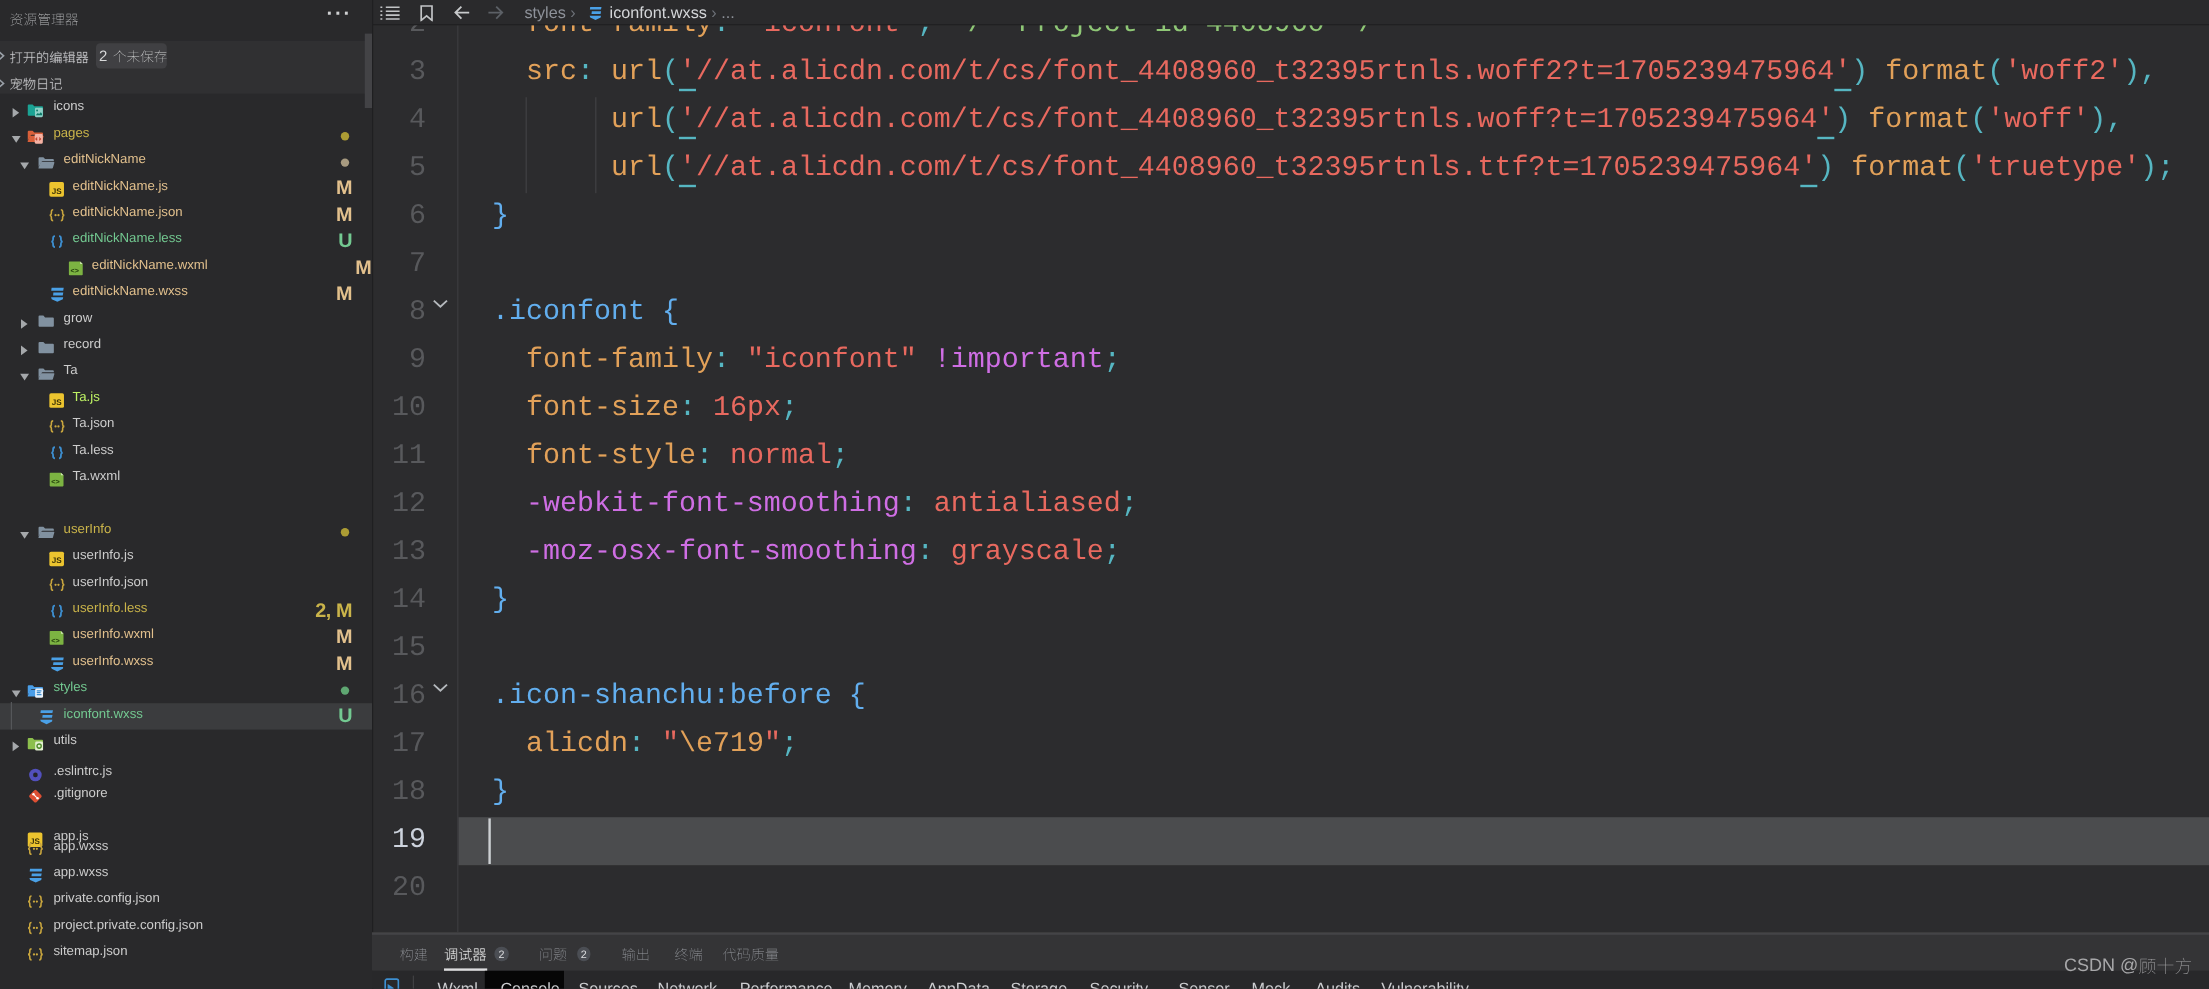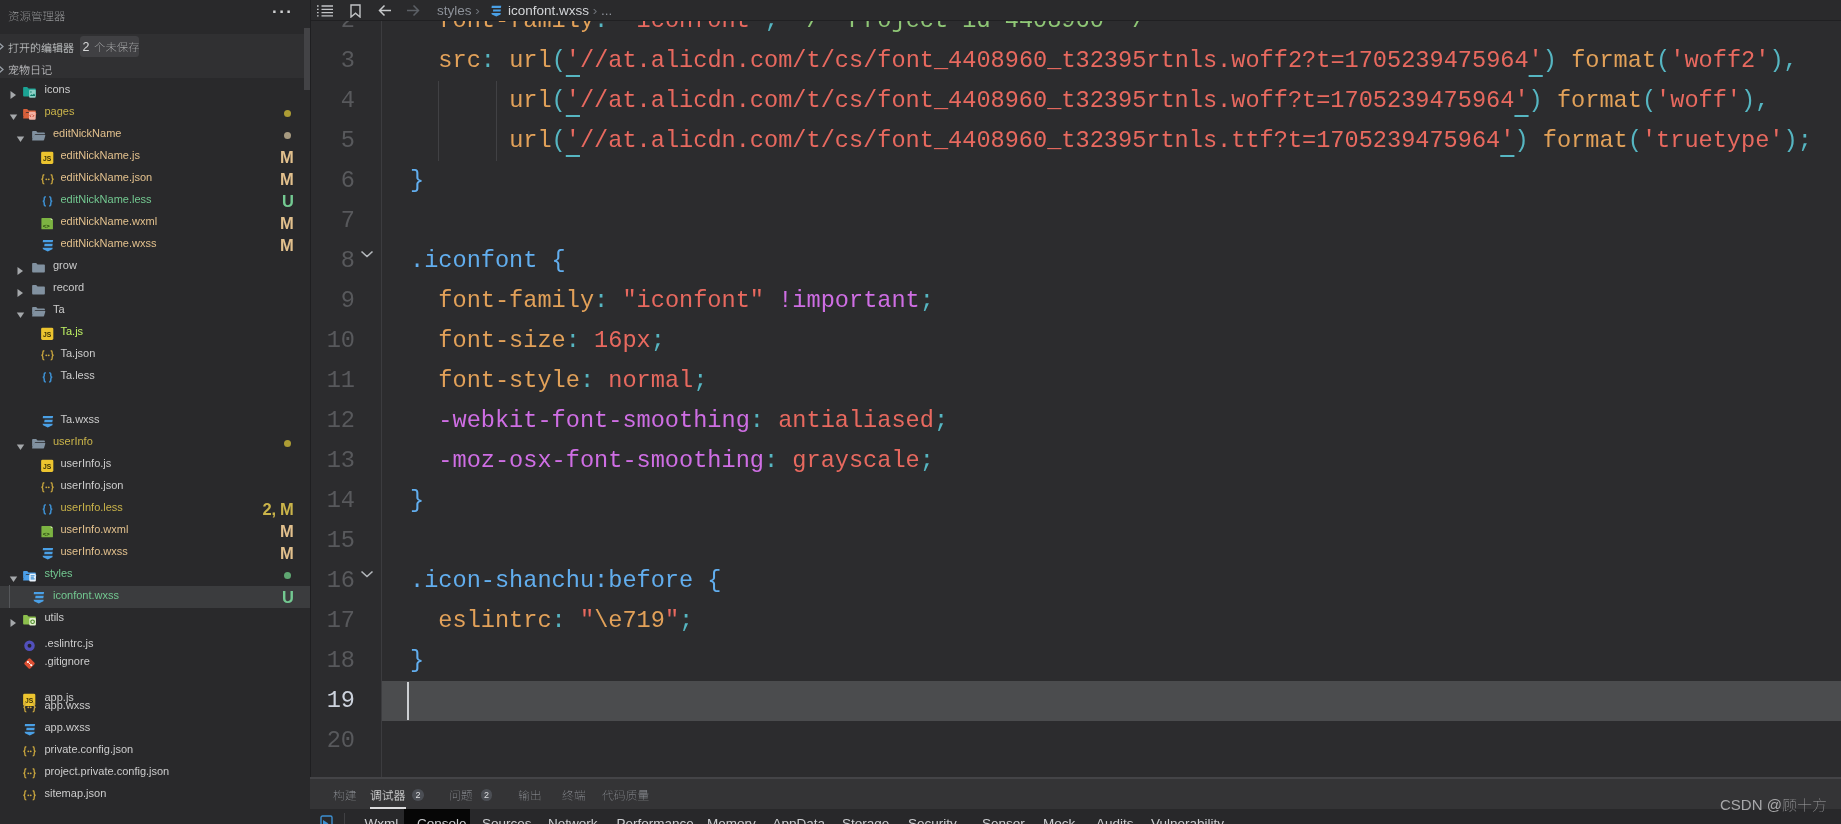--- a/index.html
+++ b/index.html
@@ -94,21 +94,21 @@
 
 <span class="b">.iconfont {</span>
   <span class="o">font-family</span><span class="c">:</span> <span class="s">"iconfont"</span> <span class="m">!important</span><span class="c">;</span>
   <span class="o">font-size</span><span class="c">:</span> <span class="s">16px</span><span class="c">;</span>
   <span class="o">font-style</span><span class="c">:</span> <span class="s">normal</span><span class="c">;</span>
   <span class="m">-webkit-font-smoothing</span><span class="c">:</span> <span class="s">antialiased</span><span class="c">;</span>
   <span class="m">-moz-osx-font-smoothing</span><span class="c">:</span> <span class="s">grayscale</span><span class="c">;</span>
 <span class="b">}</span>
 
 <span class="b">.icon-shanchu:before {</span>
-  <span class="o">eslintrc</span><span class="c">:</span> <span class="s">"</span><span class="o">\e719</span><span class="s">"</span><span class="c">;</span>
+  <span class="o">alicdn</span><span class="c">:</span> <span class="s">"</span><span class="o">\e719</span><span class="s">"</span><span class="c">;</span>
 <span class="b">}</span></pre>
 <div class="abs" style="left:310px;top:0;width:1531px;height:21px;background:#2a2a2c;border-bottom:1px solid #202022"></div>
 <svg class="abs" style="left:316px;top:4.5px" width="18" height="12" viewBox="0 0 18 12" stroke="#c2c4c6" stroke-width="1.3">
       <path d="M5.5 1h11.5M5.5 4.3h11.5M5.5 7.6h11.5M5.5 10.9h11.5"></path>
       <path d="M1 1h1.6M1 4.3h1.6M1 7.6h1.6M1 10.9h1.6"></path>
     </svg>
 <svg class="abs" style="left:350px;top:3.5px" width="11" height="14" viewBox="0 0 11 14" fill="none" stroke="#c2c4c6" stroke-width="1.4">
       <path d="M1 1h9v12L5.5 9.2 1 13z"></path>
     </svg>
 <svg class="abs" style="left:378px;top:4px" width="14" height="13" viewBox="0 0 14 13" fill="none" stroke="#c8cacc" stroke-width="1.5">
@@ -232,21 +232,21 @@
 <div class="abs" style="left:0;top:190px;width:310px;height:22px">
       <div class="ic" style="left:39.5px"><svg width="15" height="15" viewBox="0 0 16 16">
           <g stroke="#3d8fd1" stroke-width="1.6" fill="none">
             <path d="M6.2 2.9c-1.7 0-1.7 1.1-1.7 2v1.2c0 .9-.6 1.5-1.4 1.7.8.2 1.4.8 1.4 1.7v1.2c0 .9 0 2 1.7 2"></path>
             <path d="M9.8 2.9c1.7 0 1.7 1.1 1.7 2v1.2c0 .9.6 1.5 1.4 1.7-.8.2-1.4.8-1.4 1.7v1.2c0 .9 0 2-1.7 2"></path>
           </g>
         </svg></div>
       <div class="lbl" style="left:60.5px;color:#73c991">editNickName.less</div>
       <div class="bdg" style="color:#73c991">U</div>
     </div>
-<div class="abs" style="left:0;top:212px;width:310px;height:22px">
+<div class="abs" style="left:16px;top:212px;width:310px;height:22px">
       <div class="ic" style="left:39.5px"><svg width="15" height="15" viewBox="0 0 16 16">
           <path d="M2.2 2h9.3l2.3 2.3v9.2a.7.7 0 0 1-.7.7H2.2a.7.7 0 0 1-.7-.7V2.7a.7.7 0 0 1 .7-.7z" fill="#7cb342"></path>
           <path d="M11.5 2l2.3 2.3h-2.3z" fill="#cfe6b2"></path>
           <text x="6.7" y="12.3" font-family="Liberation Sans" font-size="6.4" font-weight="700" fill="#1e3a08" text-anchor="middle">&lt;&gt;</text>
         </svg></div>
       <div class="lbl" style="left:60.5px;color:#e2c08d">editNickName.wxml</div>
       <div class="bdg" style="color:#e2c08d">M</div>
     </div>
 <div class="abs" style="left:0;top:234px;width:310px;height:22px">
       <div class="ic" style="left:39.5px"><svg width="15" height="15" viewBox="0 0 16 16">
@@ -307,29 +307,27 @@
     </div>
 <div class="abs" style="left:0;top:366px;width:310px;height:22px">
       <div class="ic" style="left:39.5px"><svg width="15" height="15" viewBox="0 0 16 16">
           <g stroke="#3d8fd1" stroke-width="1.6" fill="none">
             <path d="M6.2 2.9c-1.7 0-1.7 1.1-1.7 2v1.2c0 .9-.6 1.5-1.4 1.7.8.2 1.4.8 1.4 1.7v1.2c0 .9 0 2 1.7 2"></path>
             <path d="M9.8 2.9c1.7 0 1.7 1.1 1.7 2v1.2c0 .9.6 1.5 1.4 1.7-.8.2-1.4.8-1.4 1.7v1.2c0 .9 0 2-1.7 2"></path>
           </g>
         </svg></div>
       <div class="lbl" style="left:60.5px;color:#cccccc">Ta.less</div>
     </div>
-<div class="abs" style="left:0;top:410px;width:310px;height:22px">
-      <div class="ic" style="left:39.5px"><svg width="15" height="15" viewBox="0 0 16 16">
-          <g fill="#4aa0e6">
-            <path d="M3.2 2h10.8l-.5 2.5H2.9z"></path>
-            <path d="M4.8 6.2h8.8l-.5 2.5H4.5z"></path>
-            <path d="M2.7 10.4h10.8l-.3 1.7-4.9 2.3-5-2.3z"></path>
-          </g>
-        </svg></div>
-      <div class="lbl" style="left:60.5px;color:#cccccc">Ta.wxss</div>
+<div class="abs" style="left:0;top:388px;width:310px;height:22px">
+      <div class="ic" style="left:39.5px"><svg width="15" height="15" viewBox="0 0 16 16">
+          <path d="M2.2 2h9.3l2.3 2.3v9.2a.7.7 0 0 1-.7.7H2.2a.7.7 0 0 1-.7-.7V2.7a.7.7 0 0 1 .7-.7z" fill="#7cb342"></path>
+          <path d="M11.5 2l2.3 2.3h-2.3z" fill="#cfe6b2"></path>
+          <text x="6.7" y="12.3" font-family="Liberation Sans" font-size="6.4" font-weight="700" fill="#1e3a08" text-anchor="middle">&lt;&gt;</text>
+        </svg></div>
+      <div class="lbl" style="left:60.5px;color:#cccccc">Ta.wxml</div>
     </div>
 <div class="abs" style="left:0;top:454px;width:310px;height:22px">
       <div class="ic" style="left:39.5px"><svg width="15" height="15" viewBox="0 0 16 16">
           <rect x="1.2" y="1.8" width="13" height="13" rx="1.5" fill="#ecc42f"></rect>
           <text x="7.7" y="12.2" font-family="Liberation Sans" font-size="7.2" font-weight="700" fill="#3a3106" text-anchor="middle">JS</text>
         </svg></div>
       <div class="lbl" style="left:60.5px;color:#cccccc">userInfo.js</div>
     </div>
 <div class="abs" style="left:0;top:432px;width:310px;height:22px">
       <div class="abs" style="left:15.5px;top:6px"><svg width="9" height="10" viewBox="0 0 9 10">

